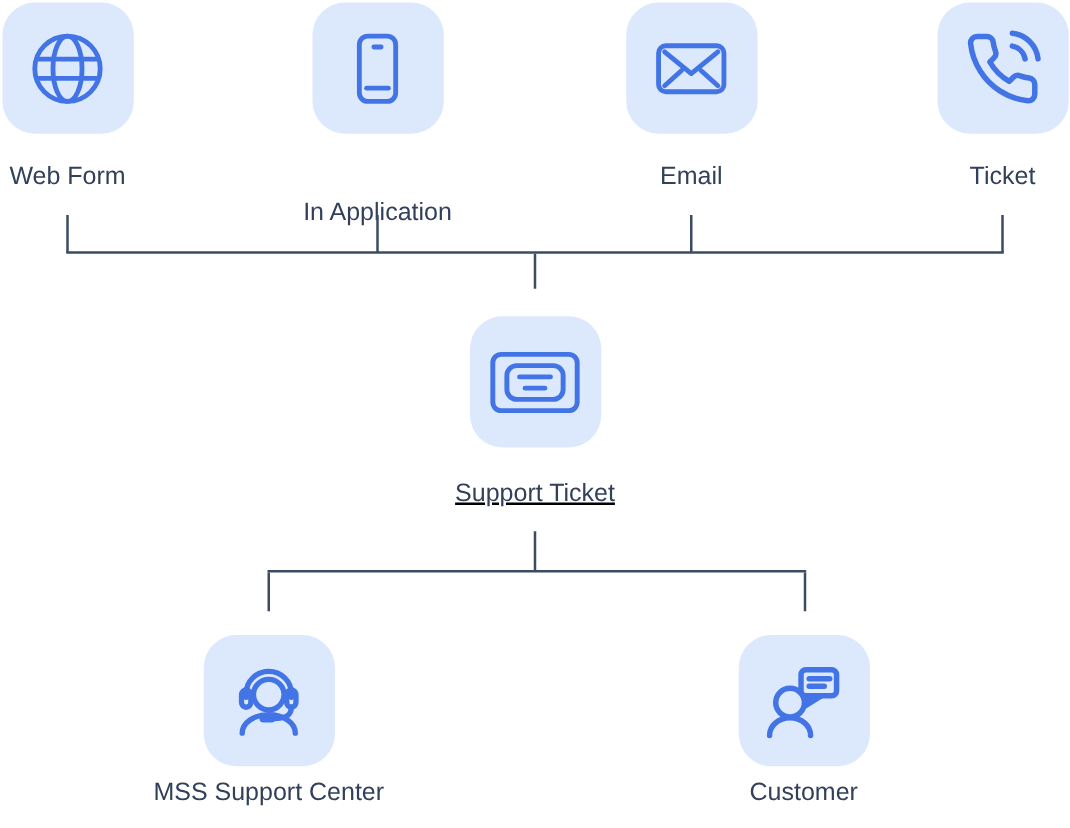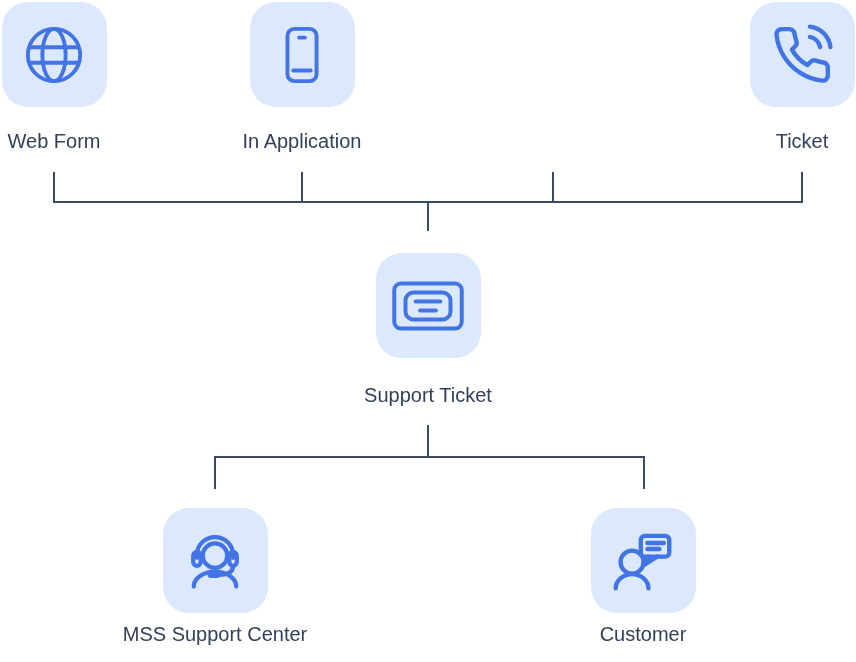--- a/index.html
+++ b/index.html
@@ -20,24 +20,24 @@
   .icon{color:var(--icon-stroke);display:block;}
   .label{margin-top:21px;font-size:20px;line-height:26px;color:var(--label-text);
          white-space:nowrap;text-align:center;}
 
   .line{position:absolute;background:var(--connector);}
   .v{width:2px;}
   .h{height:2px;}
 
   
   #node-web-form{left:-66px;top:2px;}
-  #node-in-application{left:182px;top:2px;}
+  #node-in-application{left:182px;top:2px;gap:29px;}
   #node-email{left:433px;top:2px;}
   #node-phone{left:682px;top:2px;}
-  #node-support-ticket{left:308px;top:253px;}
+  #node-support-ticket{left:308px;top:253px;text-decoration:underline;}
   #node-mss-support-center{left:95px;top:508px;}
   #node-customer{left:523px;top:508px;justify-content:flex-end;}
   #node-support-ticket .label{margin-top:24px;}
   #node-mss-support-center .label,#node-customer .label{margin-top:8px;}
 
   
   #c-v-web{left:53px;top:172px;height:30px;}
   #c-v-app{left:301px;top:172px;height:30px;}
   #c-v-email{left:552px;top:172px;height:30px;}
   #c-v-phone{left:801px;top:172px;height:30px;}
@@ -70,20 +70,31 @@
     <div class="card">
       <svg class="icon" width="62" height="62" viewBox="0 0 64 64" fill="none" stroke="currentColor" stroke-width="4" stroke-linecap="round">
         <rect x="17" y="5" width="30" height="54" rx="7"></rect>
         <line x1="29" y1="14" x2="35" y2="14"></line>
         <line x1="23" y1="48" x2="41" y2="48"></line>
       </svg>
     </div>
     <div class="label">In Application</div>
   </div>
 
+  <div class="node" id="node-email">
+    <div class="card">
+      <svg class="icon" width="62" height="62" viewBox="0 0 64 64" fill="none" stroke="currentColor" stroke-width="4" stroke-linecap="round" stroke-linejoin="round">
+        <rect x="5" y="13" width="54" height="38" rx="6"></rect>
+        <path d="M10 18 L32 36 L54 18"></path>
+        <path d="M10 46 L24 33.5"></path>
+        <path d="M54 46 L40 33.5"></path>
+      </svg>
+    </div>
+    <div class="label">Email</div>
+  </div>
 
   <div class="node" id="node-phone">
     <div class="card">
       <svg class="icon" width="62" height="62" viewBox="0 0 24 24" fill="none" stroke="currentColor" stroke-width="1.7" stroke-linecap="round" stroke-linejoin="round">
         <path d="M15.05 5A5 5 0 0 1 19 8.95"></path>
         <path d="M15.05 1A9 9 0 0 1 23 8.94"></path>
         <path d="M22 16.92v3a2 2 0 0 1-2.18 2 19.79 19.79 0 0 1-8.63-3.07 19.5 19.5 0 0 1-6-6 19.79 19.79 0 0 1-3.07-8.67A2 2 0 0 1 4.11 2h3a2 2 0 0 1 2 1.72 12.84 12.84 0 0 0 .7 2.81 2 2 0 0 1-.45 2.11L8.09 9.91a16 16 0 0 0 6 6l1.27-1.27a2 2 0 0 1 2.11-.45 12.84 12.84 0 0 0 2.81.7A2 2 0 0 1 22 16.92z"></path>
       </svg>
     </div>
     <div class="label">Ticket</div>

